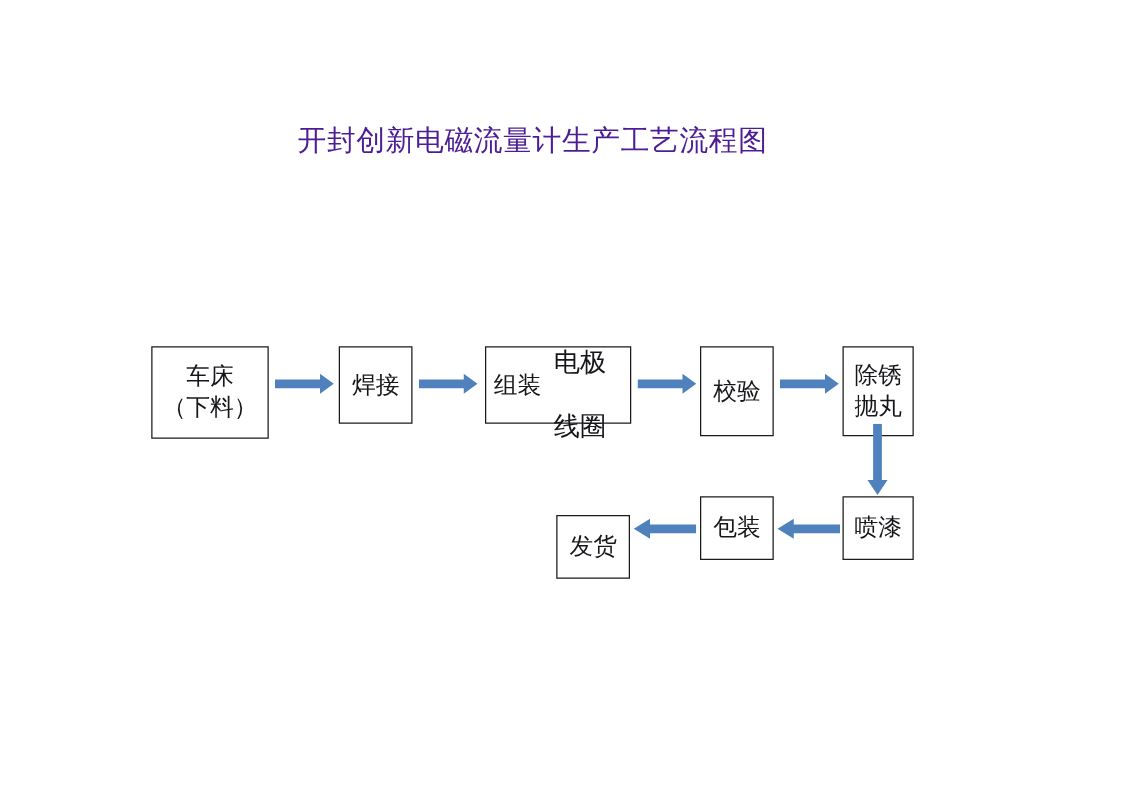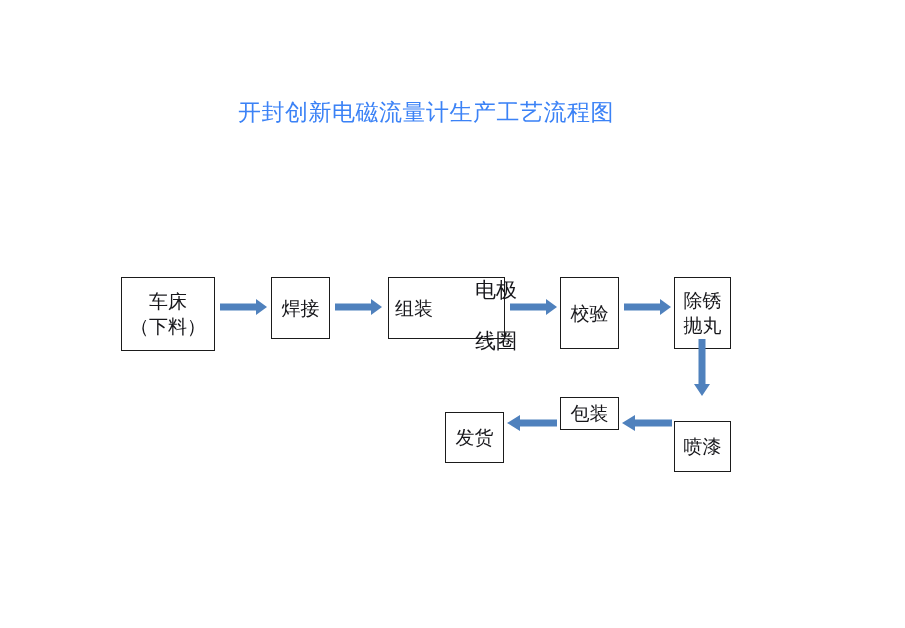--- a/index.html
+++ b/index.html
@@ -18,21 +18,21 @@
     overflow: hidden;
   }
 
   
   .title {
     position: absolute;
     left: 238px;
     top: 98px;
     font-size: 23px;
     line-height: 30px;
-    color: #3b82f6;
+    color: #4c1d95;
     letter-spacing: 0.5px;
     white-space: nowrap;
     font-family: "Liberation Serif", "DejaVu Serif", serif;
   }
 
   
   .node {
     position: absolute;
     box-sizing: border-box;
     border: 1.6px solid #1b1b1b;
@@ -51,21 +51,20 @@
   }
   .node .ln {
     display: block;
     white-space: nowrap;
   }
 
   
   .node.split {
     justify-content: flex-start;
     padding-left: 6px;
-    gap: 32px;
   }
   .node .seg-left {
     font-size: 19px;
     line-height: 25px;
     white-space: nowrap;
   }
   .node .seg-right {
     font-size: 21px;
     line-height: 26px;
     margin-left: 10px;
@@ -144,33 +143,33 @@
       <span class="ln">抛丸</span>
     </span>
   </div>
 
   <div class="arrow" style="left:693px; top:339px; width:18px; height:58px;">
     <svg width="18" height="58" viewBox="0 0 18 58">
       <path d="M5.5,0 L12.5,0 L12.5,45 L17,45 L9,57 L1,45 L5.5,45 Z" fill="#4f81bd"></path>
     </svg>
   </div>
 
-  <div class="node" style="left:674px; top:397px; width:57px; height:51px;margin-top:24px;">
+  <div class="node" style="left:674px; top:397px; width:57px; height:51px;">
     <span class="lines">
       <span class="ln">喷漆</span>
     </span>
   </div>
 
   <div class="arrow" style="left:621px; top:414px; width:51px; height:18px;">
     <svg width="51" height="18" viewBox="0 0 51 18">
       <path d="M51,5.5 L14,5.5 L14,1 L1,9 L14,17 L14,12.5 L51,12.5 Z" fill="#4f81bd"></path>
     </svg>
   </div>
 
-  <div class="node" style="left:560px; top:397px; width:59px; height:33px;">
+  <div class="node" style="left:560px; top:397px; width:59px; height:51px;">
     <span class="lines">
       <span class="ln">包装</span>
     </span>
   </div>
 
   <div class="arrow" style="left:506px; top:414px; width:51px; height:18px;">
     <svg width="51" height="18" viewBox="0 0 51 18">
       <path d="M51,5.5 L14,5.5 L14,1 L1,9 L14,17 L14,12.5 L51,12.5 Z" fill="#4f81bd"></path>
     </svg>
   </div>

